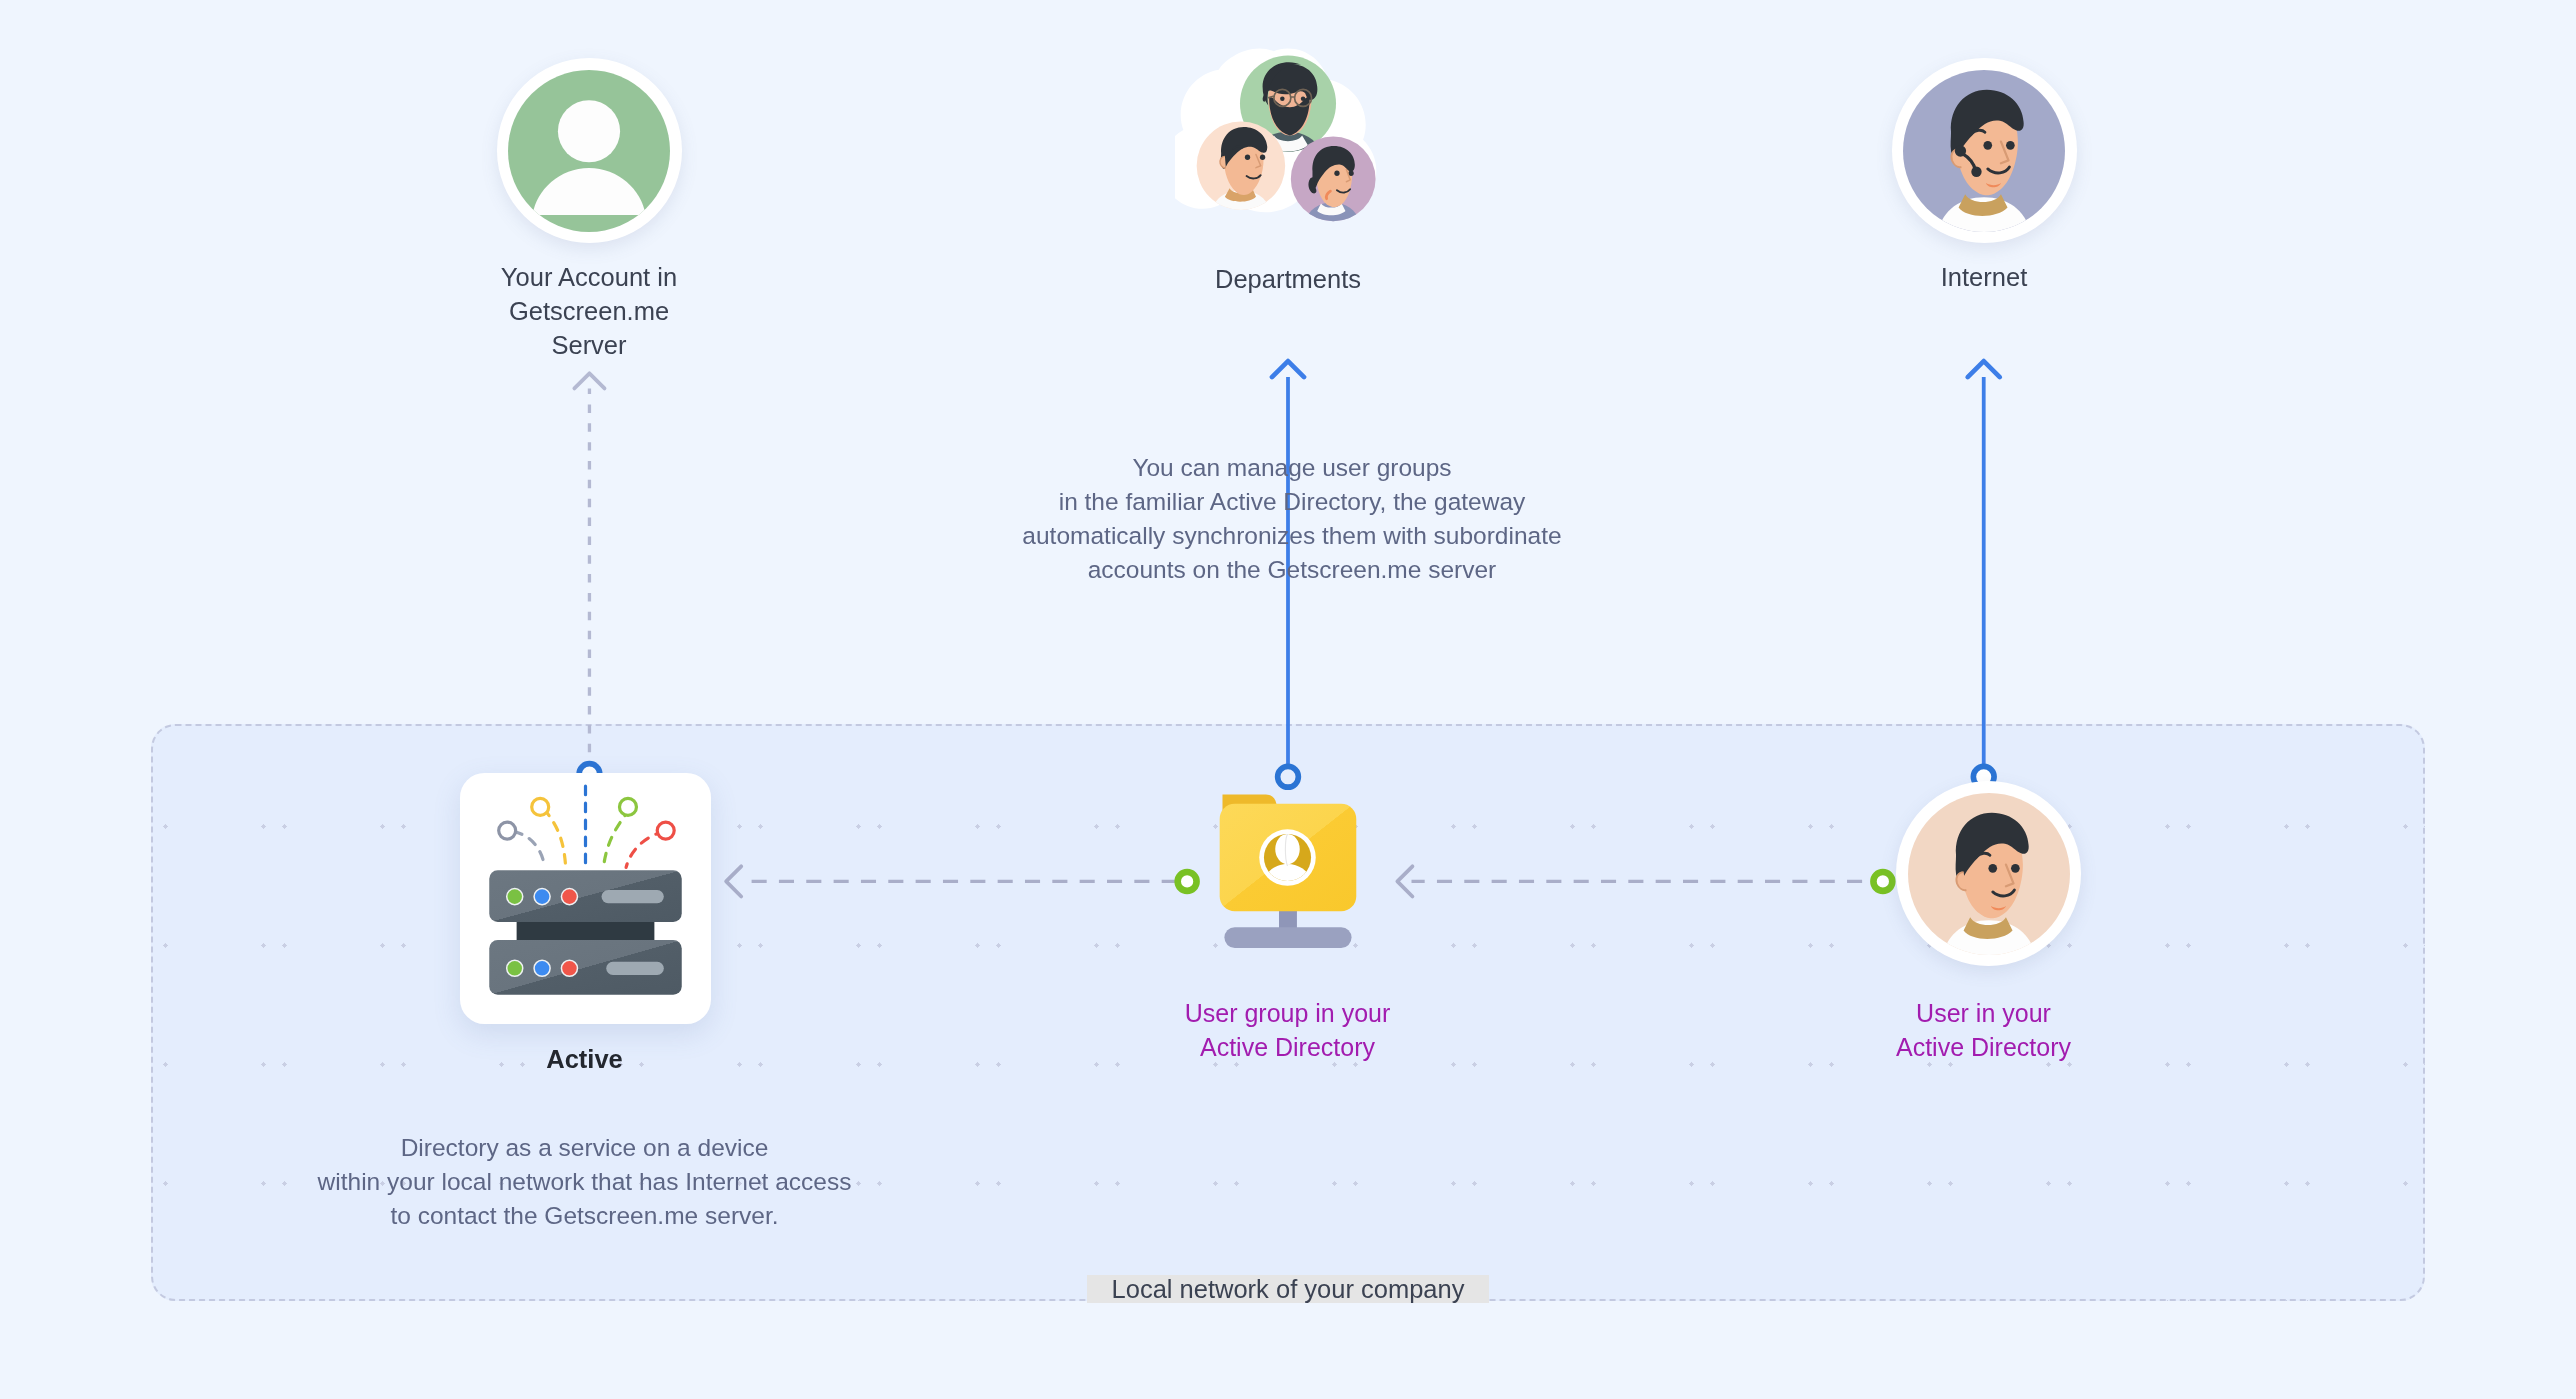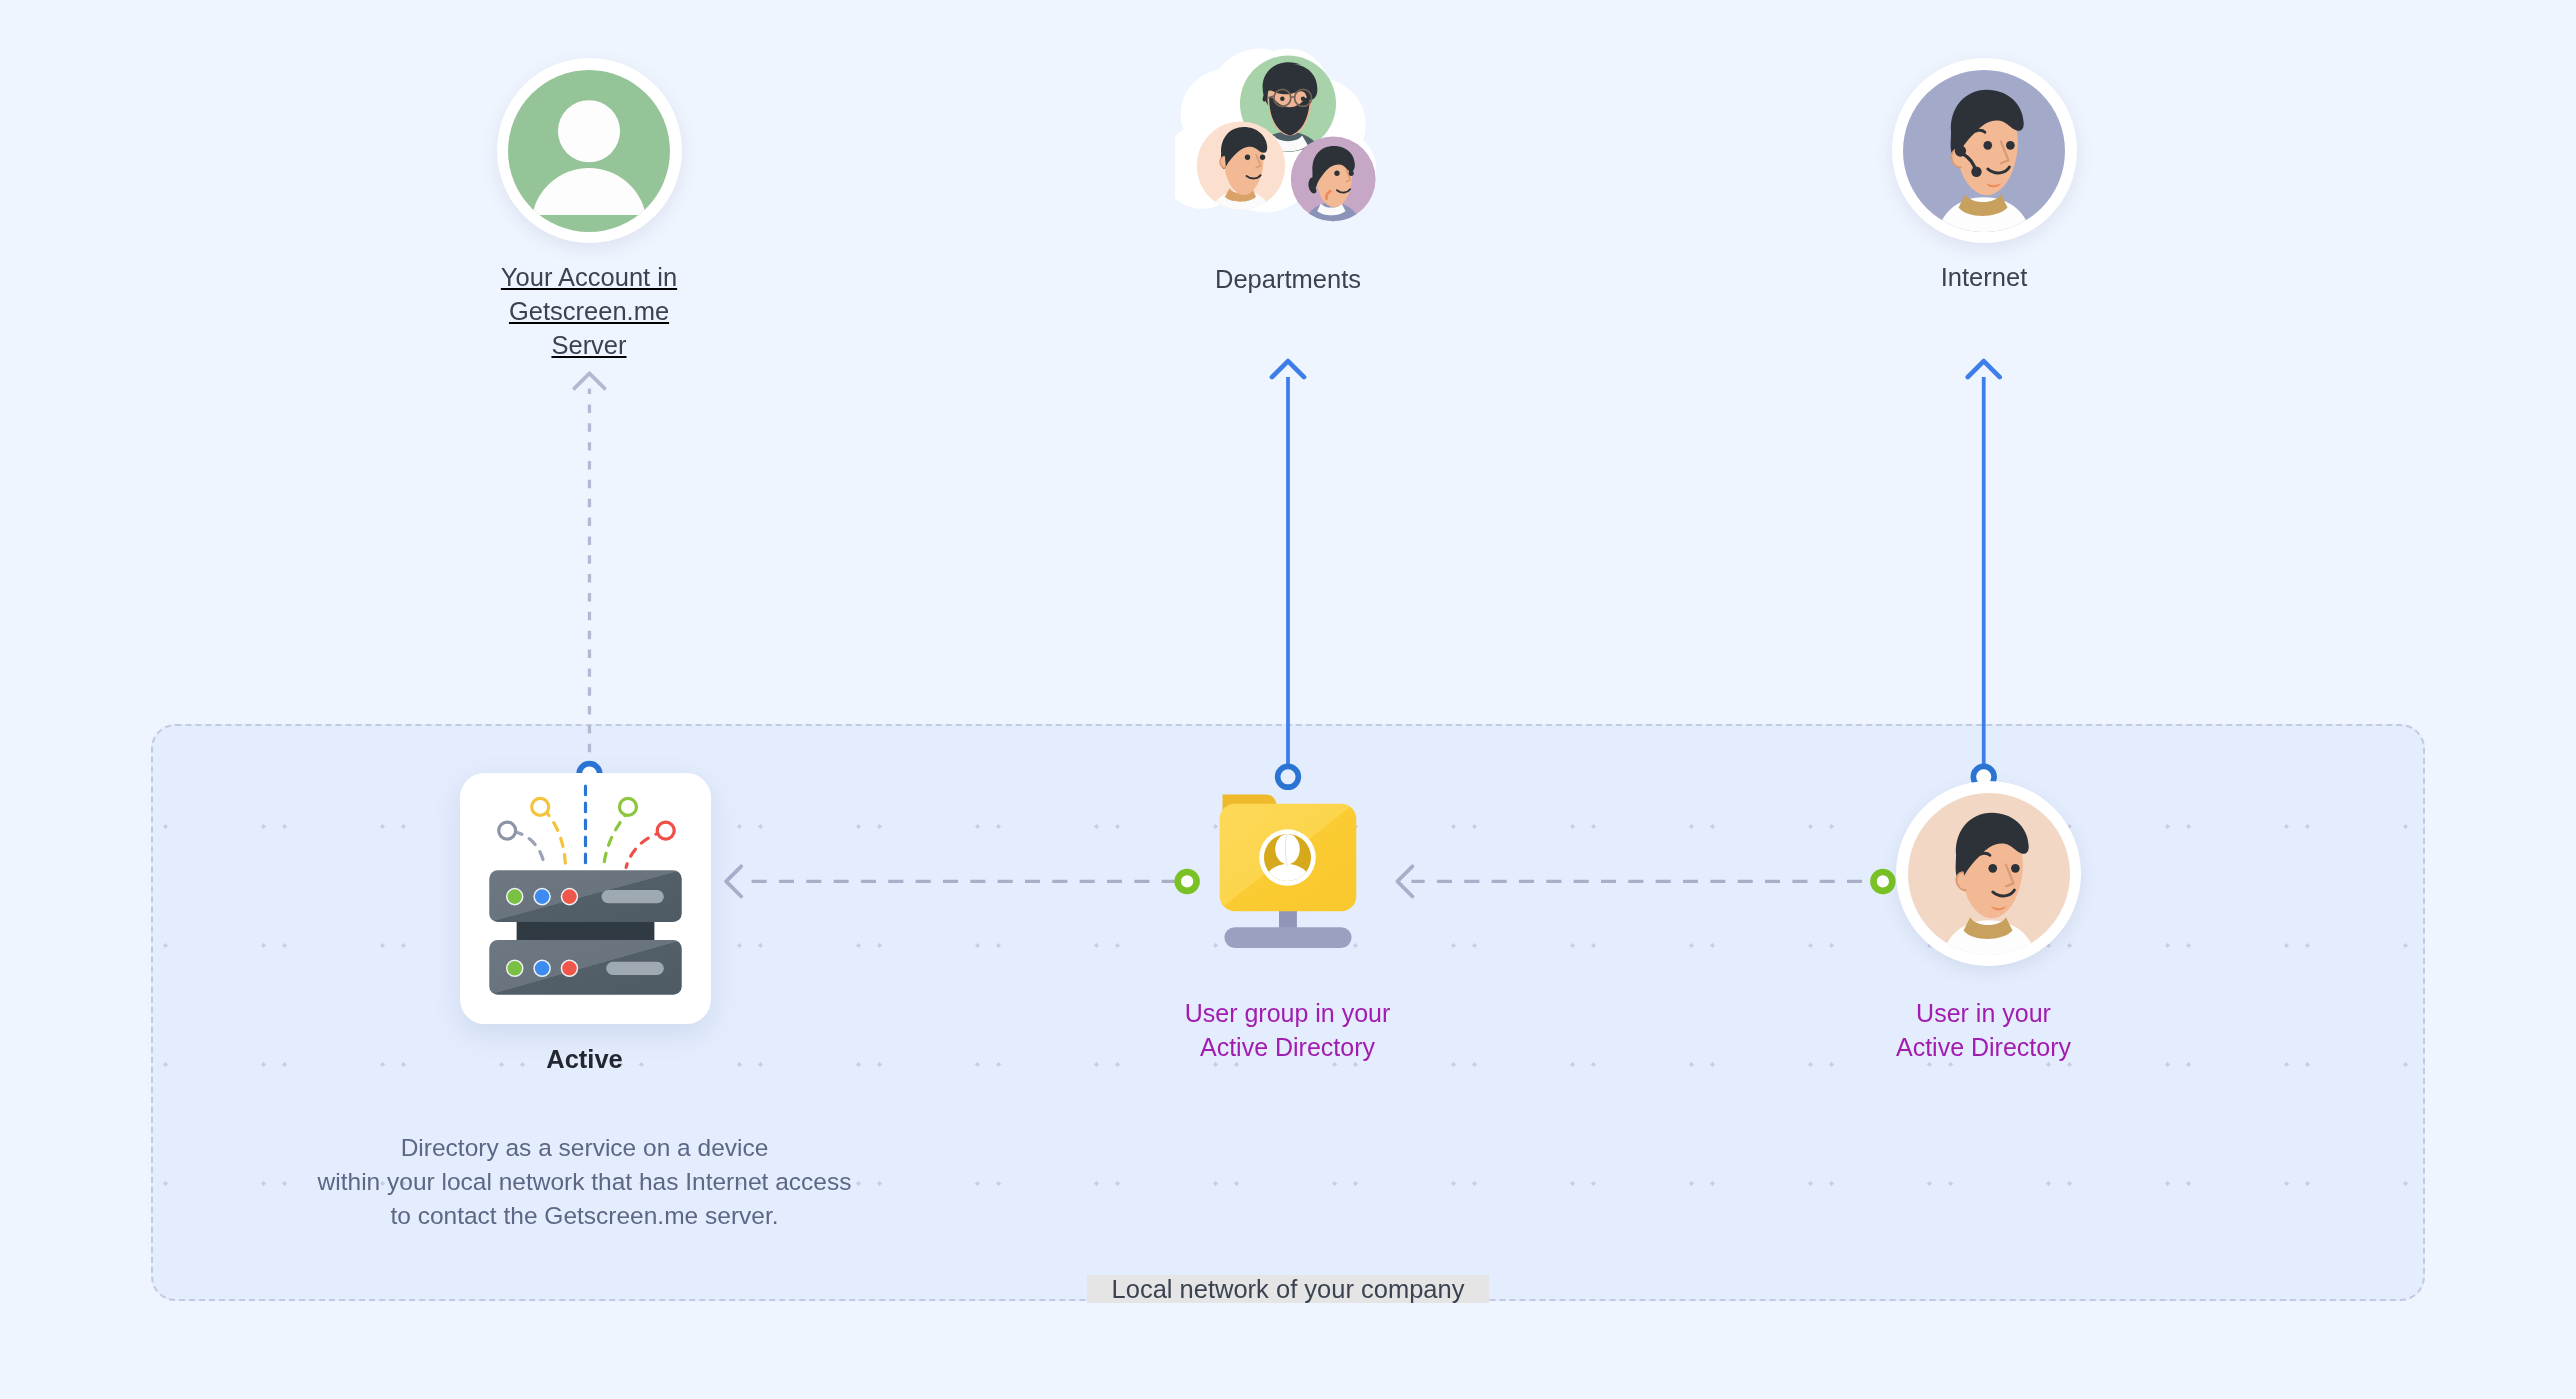--- a/index.html
+++ b/index.html
@@ -184,21 +184,21 @@
       <polyline points="1498,919 1482,935 1498,951" fill="none" stroke="#a9aec9" stroke-width="4" stroke-linecap="round" stroke-linejoin="round"></polyline>
     </g>
 
     <circle cx="625" cy="821" r="11" fill="#ffffff" stroke="#2b74d4" stroke-width="6"></circle>
     <circle cx="1366" cy="824" r="11" fill="#e4edfd" stroke="#2b74d4" stroke-width="6"></circle>
     <circle cx="2104" cy="824" r="11" fill="#ffffff" stroke="#2b74d4" stroke-width="6"></circle>
     <circle cx="1259" cy="935" r="10" fill="#ffffff" stroke="#79c124" stroke-width="7"></circle>
     <circle cx="1997" cy="935" r="10" fill="#ffffff" stroke="#79c124" stroke-width="7"></circle>
   </svg>
 
-  <div class="abs top-node" style="left:476px;top:58px;width:226px;text-decoration:underline;">
+  <div class="abs top-node" style="left:476px;top:58px;width:226px;">
     <div class="avatar-ring">
       <div class="avatar-inner" style="background:#96c499;">
         <svg viewBox="0 0 172 172" width="162" height="162">
           <circle cx="86" cy="65" r="33" fill="#fdfdfd"></circle>
           <path d="M86 104c-31 0-56 23-60 50h120c-4-27-29-50-60-50z" fill="#fdfdfd"></path>
         </svg>
       </div>
     </div>
     <div class="top-label">Your Account in
 Getscreen.me Server</div>
@@ -307,20 +307,24 @@
 
           <path d="M62 88c10 6 14 13 15 19" fill="none" stroke="#2d3238" stroke-width="3.5" stroke-linecap="round"></path>
           <circle cx="61" cy="86" r="6" fill="#2d3238"></circle>
           <circle cx="78" cy="108" r="5.5" fill="#2d3238"></circle>
         </svg>
       </div>
     </div>
     <div class="top-label">Internet</div>
   </div>
 
+  <div class="abs body-text" style="left:962px;top:451px;width:660px;">You can manage user groups
+in the familiar Active Directory, the gateway
+automatically synchronizes them with subordinate
+accounts on the Getscreen.me server</div>
 
 
   <div class="abs" id="gateway-card">
     <svg viewBox="0 0 266 266" width="251" height="251">
 
       <g fill="none" stroke-width="3.4" stroke-linecap="round">
         <path d="M57 62 C 74 66, 86 78, 90 100" stroke="#9aa3b5" stroke-dasharray="9 9"></path>
         <path d="M89 38 C 100 52, 110 66, 112 100" stroke="#f5c33b" stroke-dasharray="9 9"></path>
         <path d="M133 14 L133 100" stroke="#2b74d4" stroke-dasharray="9 9"></path>
         <path d="M180 38 C 170 52, 156 68, 152 100" stroke="#8cc63f" stroke-dasharray="9 9"></path>

